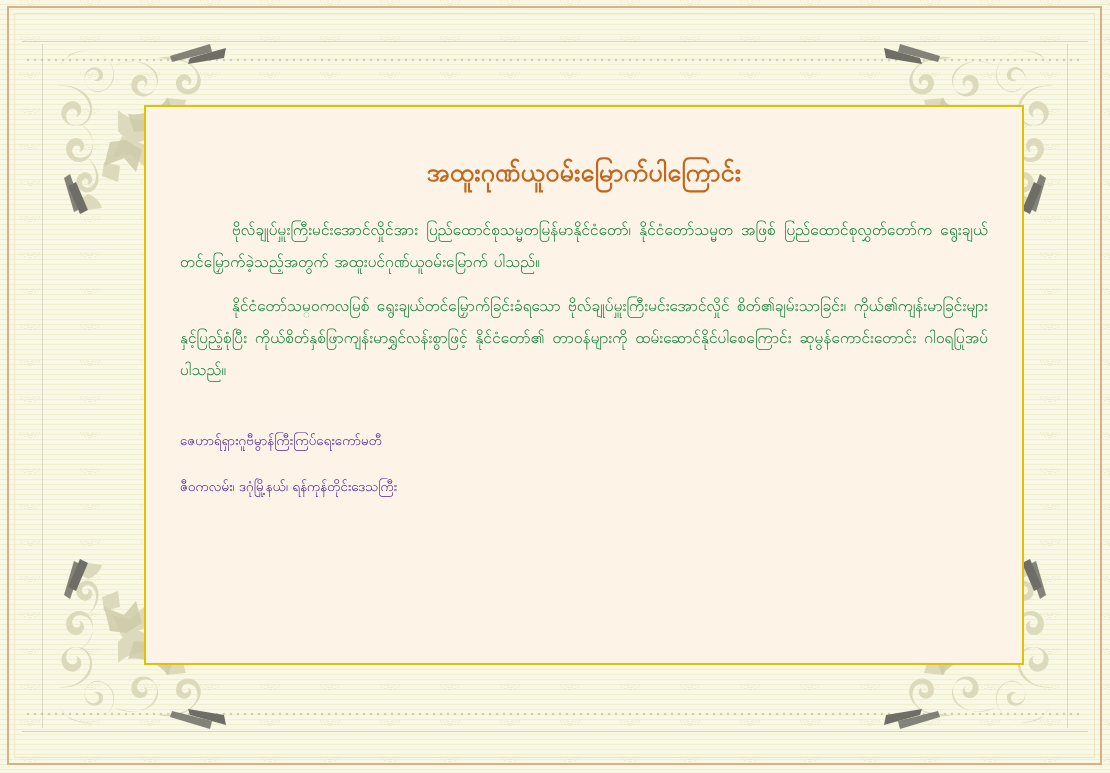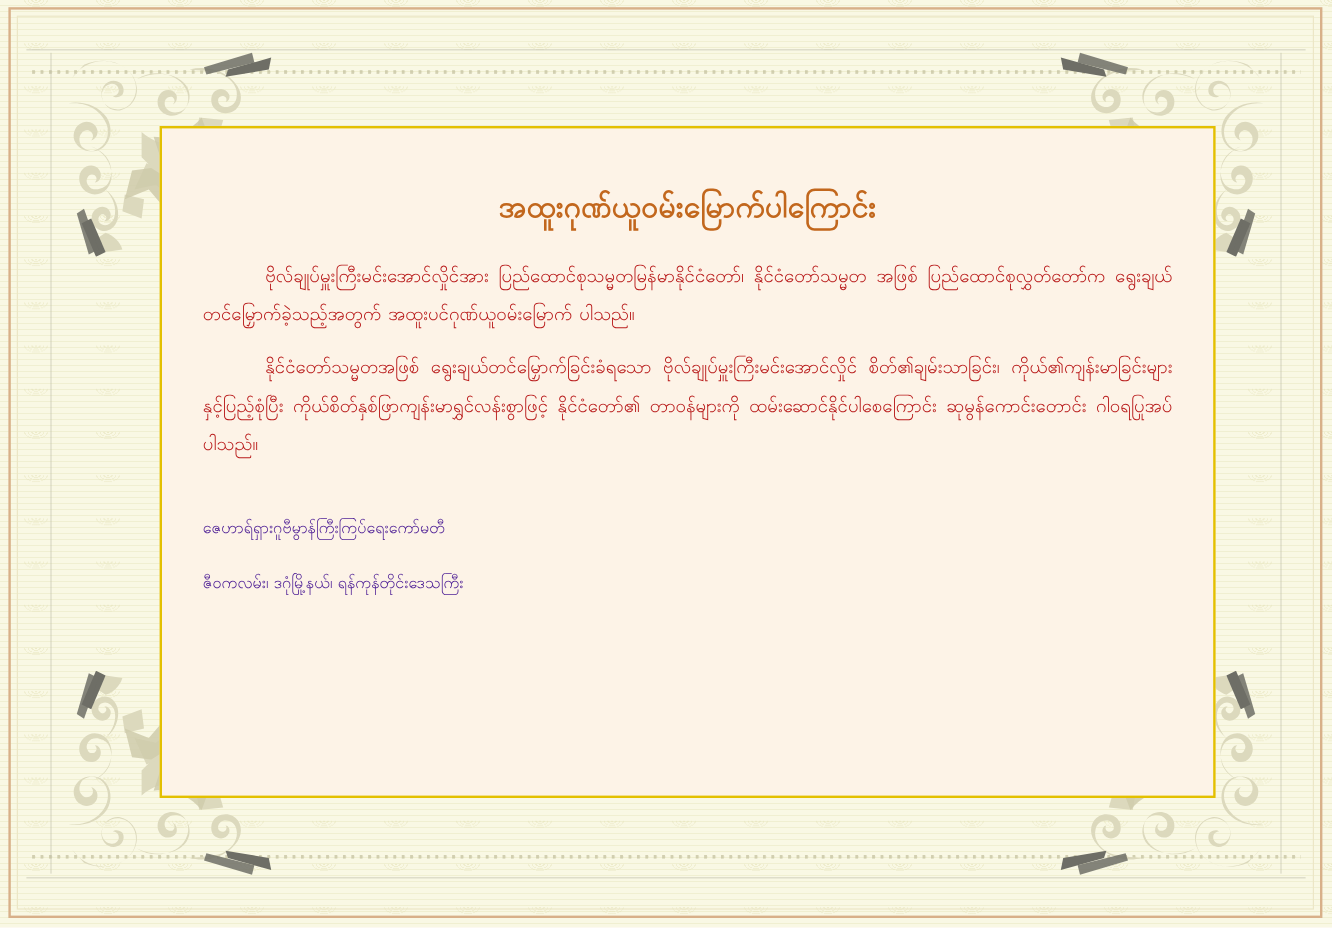--- a/index.html
+++ b/index.html
@@ -93,42 +93,42 @@
   }
   .corner svg { display:block; width:100%; height:100%; }
   .c-tl { left: 18px;  top: 14px; }
   .c-tr { right: 18px; top: 14px;  transform: scaleX(-1); }
   .c-bl { left: 18px;  bottom: 14px; transform: scaleY(-1); }
   .c-br { right: 18px; bottom: 14px; transform: scale(-1,-1); }
 
   
   .panel {
     position: absolute;
-    left: 133px;
+    left: 144px;
     top: 105px;
     width: 880px;
     height: 560px;
     background: #fdf3e7;
     border: 2px solid #e3c000;
     box-sizing: border-box;
     padding: 26px 34px 20px 34px;
   }
 
   .doc-title {
     text-align: center;
     color: #c2671d;
     font-size: 25px;
     font-weight: bold;
     letter-spacing: .3px;
     line-height: 1.4;
     margin: 22px 0 24px 0;
   }
 
   .para {
-    color: #b91c1c;
+    color: #15803d;
     font-size: 15.5px;
     line-height: 2.07;
     text-align: justify;
     text-justify: inter-word;
     text-indent: 52px;
     margin: 0 0 6px 0;
     word-spacing: 1px;
   }
   .para-2 { margin-top: 12px; }
 
@@ -277,21 +277,21 @@
       </g>
     </svg>
   </div>
 
   <div class="panel">
 
     <div class="doc-title">အထူးဂုဏ်ယူဝမ်းမြောက်ပါကြောင်း</div>
 
     <p class="para para-1">ဗိုလ်ချုပ်မှူးကြီးမင်းအောင်လှိုင်အား ပြည်ထောင်စုသမ္မတမြန်မာနိုင်ငံတော်၊ နိုင်ငံတော်သမ္မတ အဖြစ် ပြည်ထောင်စုလွှတ်တော်က ရွေးချယ်တင်မြှောက်ခဲ့သည့်အတွက် အထူးပင်ဂုဏ်ယူဝမ်းမြောက် ပါသည်။</p>
 
-    <p class="para para-2">နိုင်ငံတော်သမ္မတအဖြစ် ရွေးချယ်တင်မြှောက်ခြင်းခံရသော ဗိုလ်ချုပ်မှူးကြီးမင်းအောင်လှိုင် စိတ်၏ချမ်းသာခြင်း၊ ကိုယ်၏ကျန်းမာခြင်းများနှင့်ပြည့်စုံပြီး ကိုယ်စိတ်နှစ်ဖြာကျန်းမာရွှင်လန်းစွာဖြင့် နိုင်ငံတော်၏ တာဝန်များကို ထမ်းဆောင်နိုင်ပါစေကြောင်း ဆုမွန်ကောင်းတောင်း ဂါဝရပြုအပ်ပါသည်။</p>
+    <p class="para para-2">နိုင်ငံတော်သမ္ဝကလမြစ် ရွေးချယ်တင်မြှောက်ခြင်းခံရသော ဗိုလ်ချုပ်မှူးကြီးမင်းအောင်လှိုင် စိတ်၏ချမ်းသာခြင်း၊ ကိုယ်၏ကျန်းမာခြင်းများနှင့်ပြည့်စုံပြီး ကိုယ်စိတ်နှစ်ဖြာကျန်းမာရွှင်လန်းစွာဖြင့် နိုင်ငံတော်၏ တာဝန်များကို ထမ်းဆောင်နိုင်ပါစေကြောင်း ဆုမွန်ကောင်းတောင်း ဂါဝရပြုအပ်ပါသည်။</p>
 
     <div class="sig-block">
       <div class="sig-line">ဇေဟာရ်ရှားဂူဗီမွာန်ကြီးကြပ်ရေးကော်မတီ</div>
       <div class="sig-line">ဇီဝကလမ်း၊ ဒဂုံမြို့နယ်၊ ရန်ကုန်တိုင်းဒေသကြီး</div>
     </div>
 
   </div>
 </div>
 
 </body></html>

